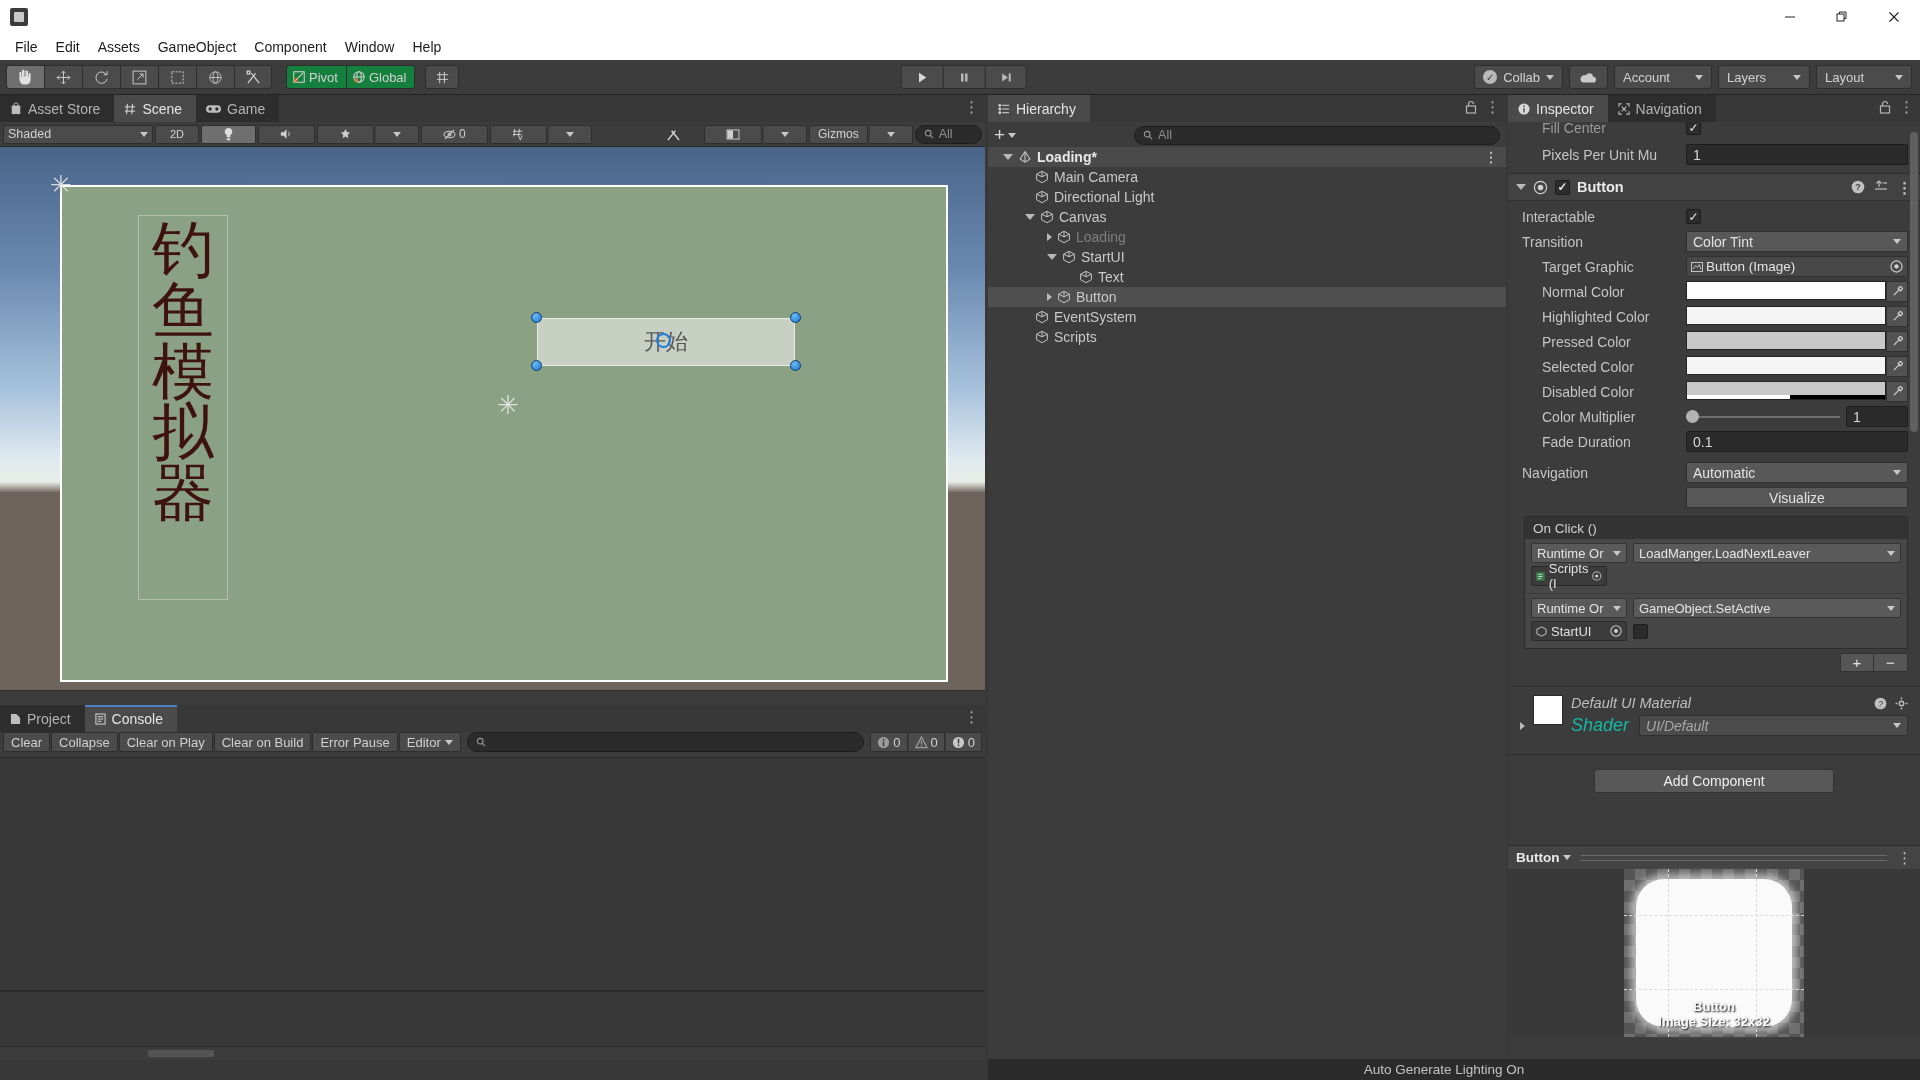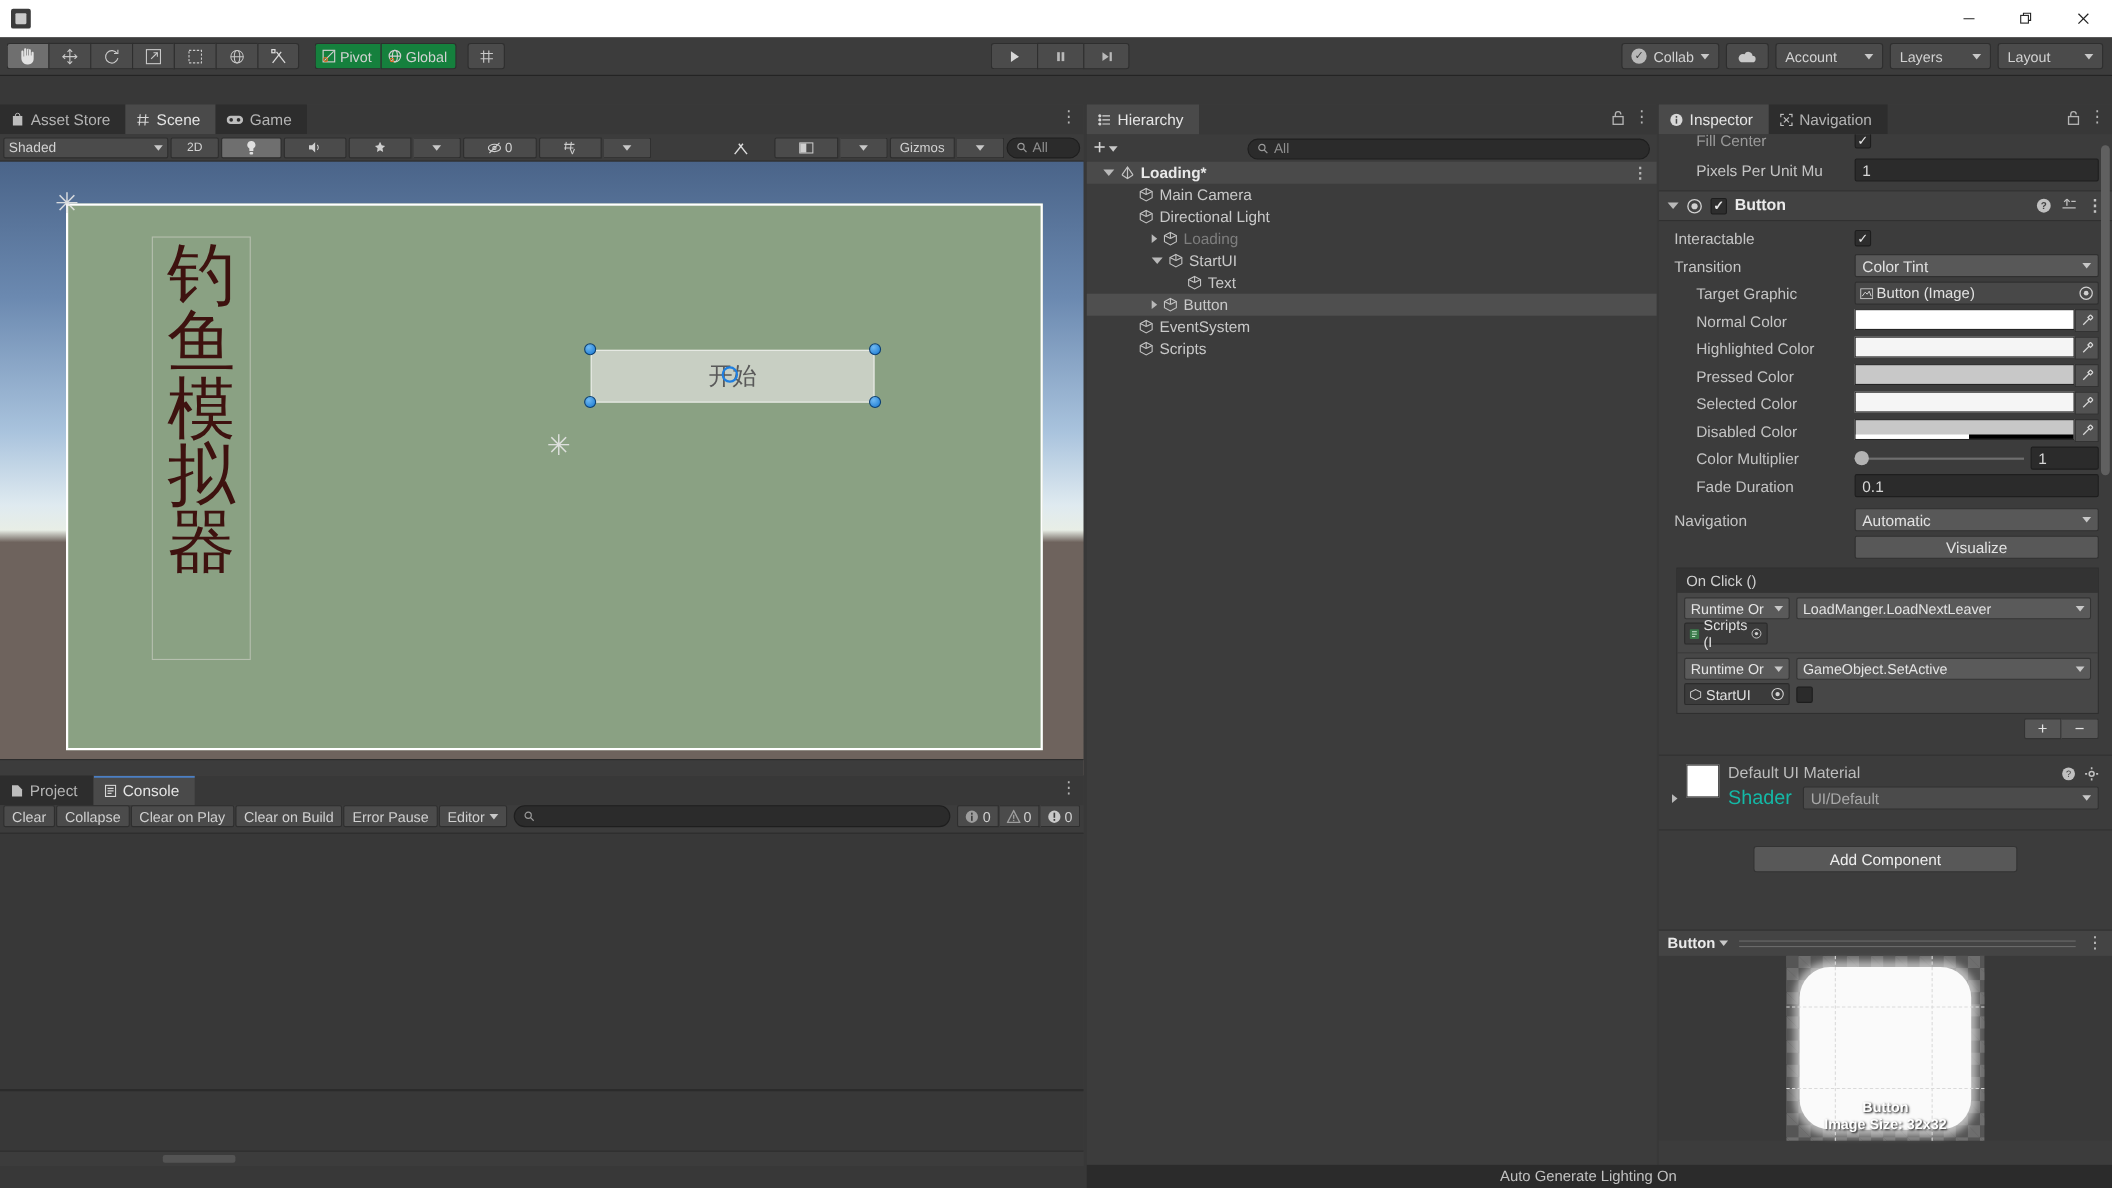--- a/index.html
+++ b/index.html
@@ -255,20 +255,29 @@
       </div>
       <div class="win-btn close">
         <svg width="12" height="12" viewBox="0 0 12 12">
           <line x1="1.5" y1="1.5" x2="10.5" y2="10.5" stroke="currentColor" stroke-width="1.1"></line>
           <line x1="10.5" y1="1.5" x2="1.5" y2="10.5" stroke="currentColor" stroke-width="1.1"></line>
         </svg>
       </div>
     </div>
   </div>
 
+  <div class="menubar">
+    <div class="mi">File</div>
+    <div class="mi">Edit</div>
+    <div class="mi">Assets</div>
+    <div class="mi">GameObject</div>
+    <div class="mi">Component</div>
+    <div class="mi">Window</div>
+    <div class="mi">Help</div>
+  </div>
 
   <div class="toolbar">
     <div class="tgroup">
       <div class="tbtn active">
         <svg width="17" height="17" viewBox="0 0 24 24" fill="#e2e2e2">
             <path d="M12 2c-.8 0-1.4.6-1.4 1.4v7.2h-.8V2.6c0-.8-.6-1.4-1.4-1.4S7 1.8 7 2.6v9.1h-.8V5.5c0-.8-.6-1.4-1.4-1.4S3.4 4.7 3.4 5.5v8.2c0 4.6 3 8.3 7.4 8.3h1.4c4.2 0 7-3.1 7-7.3V7.2c0-.8-.6-1.4-1.4-1.4s-1.4.6-1.4 1.4v3.4h-.8V3.9c0-.8-.6-1.4-1.4-1.4s-1.4.6-1.4 1.4v6.7h-.8V3.4C13.4 2.6 12.8 2 12 2z"></path>
           </svg>
       </div>
       <div class="tbtn">
         <svg width="17" height="17" viewBox="0 0 24 24" fill="none" stroke="#c9c9c9" stroke-width="1.4">
@@ -663,20 +672,31 @@
         <div class="h-row">
           <span style="display:inline-block;width:32px;flex:none;"></span>
           <span class="tri blank"></span>
           <svg class="cube-ic" viewBox="0 0 14 14" fill="none" stroke="#c3c3c3" stroke-width="1">
             <polygon points="7,1.3 12.4,4.2 12.4,9.8 7,12.7 1.6,9.8 1.6,4.2"></polygon>
             <line x1="7" y1="1.3" x2="7" y2="6.8"></line>
             <line x1="7" y1="6.8" x2="12.4" y2="4.2"></line>
             <line x1="7" y1="6.8" x2="1.6" y2="4.2"></line>
           </svg>
           <span>Directional Light</span>
+        </div>
+        <div class="h-row">
+          <span style="display:inline-block;width:32px;flex:none;"></span>
+          <span class="tri open"></span>
+          <svg class="cube-ic" viewBox="0 0 14 14" fill="none" stroke="#c3c3c3" stroke-width="1">
+            <polygon points="7,1.3 12.4,4.2 12.4,9.8 7,12.7 1.6,9.8 1.6,4.2"></polygon>
+            <line x1="7" y1="1.3" x2="7" y2="6.8"></line>
+            <line x1="7" y1="6.8" x2="12.4" y2="4.2"></line>
+            <line x1="7" y1="6.8" x2="1.6" y2="4.2"></line>
+          </svg>
+          <span>Canvas</span>
         </div>
         <div class="h-row dim">
           <span style="display:inline-block;width:54px;flex:none;"></span>
           <span class="tri"></span>
           <svg class="cube-ic" viewBox="0 0 14 14" fill="none" stroke="#c3c3c3" stroke-width="1">
             <polygon points="7,1.3 12.4,4.2 12.4,9.8 7,12.7 1.6,9.8 1.6,4.2"></polygon>
             <line x1="7" y1="1.3" x2="7" y2="6.8"></line>
             <line x1="7" y1="6.8" x2="12.4" y2="4.2"></line>
             <line x1="7" y1="6.8" x2="1.6" y2="4.2"></line>
           </svg>
@@ -992,21 +1012,21 @@
         </div>
       </div>
       <div class="plusminus">
         <div class="pmbtn" style="border-radius:2px 0 0 2px;">+</div>
         <div class="pmbtn" style="border-left:none;border-radius:0 2px 2px 0;">−</div>
       </div>
 
       <div class="material-box">
         <span class="tri" style="align-self:flex-end;margin-bottom:6px;"></span>
         <div class="mat-swatch"></div>
-        <div style="flex:1;">
+        <div style="flex:1;font-style:italic;">
           <div style="display:flex;align-items:center;">
             <span style="color:#bdbdbd;font-size:14.5px;">Default UI Material</span>
             <span style="margin-left:auto;display:flex;gap:8px;align-items:center;">
               <svg width="13" height="13" viewBox="0 0 14 14">
                   <circle cx="7" cy="7" r="6.3" fill="#c0c0c0"></circle>
                   <text x="7" y="10.3" font-size="9" text-anchor="middle" fill="#424242" font-family="Liberation Sans">?</text>
                 </svg>
               <svg width="13" height="13" viewBox="0 0 14 14" fill="#c0c0c0">
                   <circle cx="7" cy="7" r="2.4" fill="none" stroke="#c0c0c0" stroke-width="1.5"></circle>
                   <g stroke="#c0c0c0" stroke-width="1.6">

